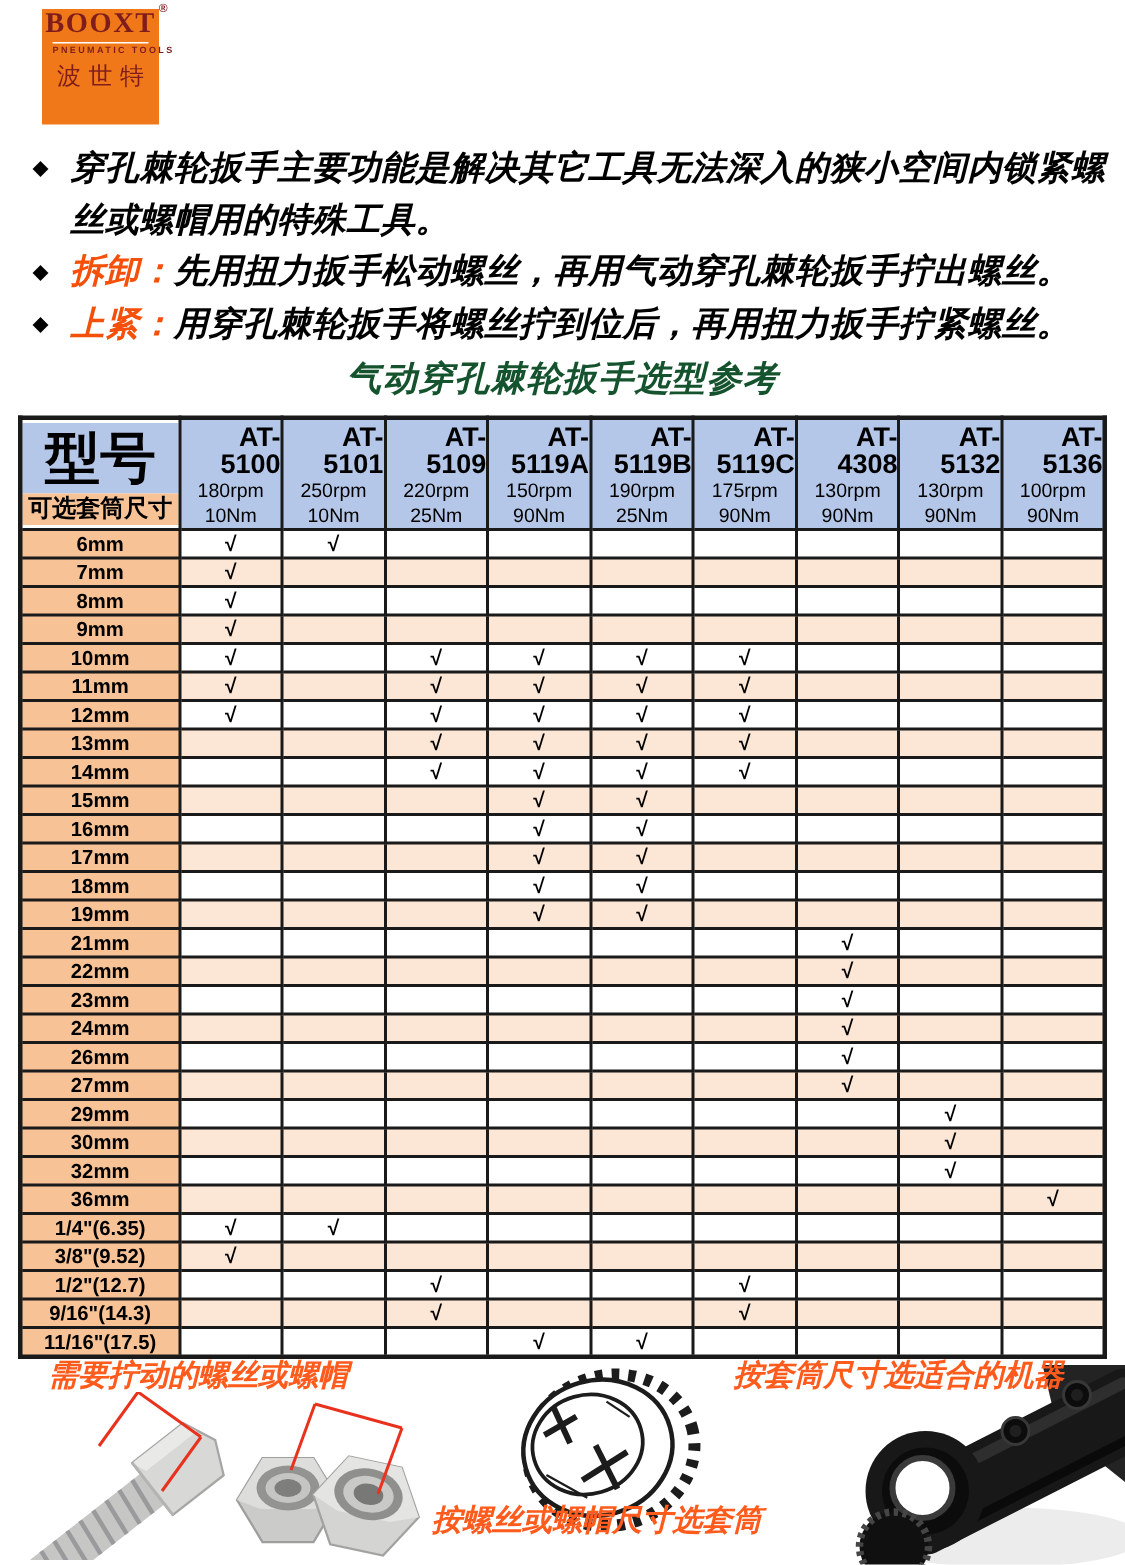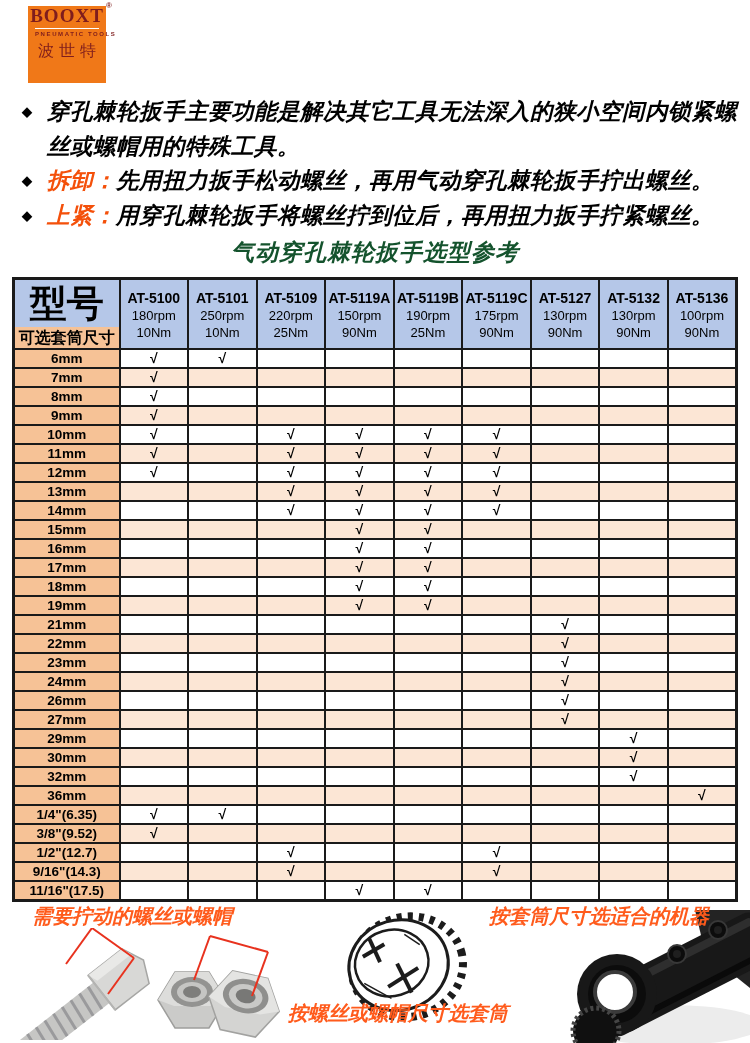--- a/index.html
+++ b/index.html
@@ -61,21 +61,21 @@
   .corner-th { width:106px; }
   .corner-top {
     height:47px; background:#B5C7E8;
     font-size:37px; font-weight:bold; line-height:47px; text-align:center;
   }
   .corner-bottom {
     height:21px; background:#F6C296;
     font-size:16px; font-weight:bold; line-height:21px; text-align:center;
   }
   .model-th { background:#B5C7E8; height:70px; vertical-align:middle; text-align:center; }
-  .model-th .mname { font-size:14px; font-weight:bold; line-height:18px; padding-top:2px; }
+  .model-th .mname { font-size:18px; font-weight:bold; line-height:18px; padding-top:2px;text-align:right; }
   .model-th .mspec { font-size:13px; font-weight:normal; line-height:17px; }
   .sel-table tbody tr { height:19px; }
   .sel-table tbody tr.alt td { background:#FCE6D5; }
   .sel-table tbody tr td { background:#ffffff; }
   .size-td {
     background:#F6C296 !important;
     font-size:13.5px; font-weight:bold; text-align:center; line-height:15px;
   }
   .check-td { text-align:center; font-size:14px; font-weight:bold; line-height:15px; }
 
@@ -150,21 +150,21 @@
           <div class="mname">AT-5119B</div>
           <div class="mspec">190rpm</div>
           <div class="mspec">25Nm</div>
         </th>
         <th class="model-th">
           <div class="mname">AT-5119C</div>
           <div class="mspec">175rpm</div>
           <div class="mspec">90Nm</div>
         </th>
         <th class="model-th">
-          <div class="mname">AT-5127</div>
+          <div class="mname">AT-4308</div>
           <div class="mspec">130rpm</div>
           <div class="mspec">90Nm</div>
         </th>
         <th class="model-th">
           <div class="mname">AT-5132</div>
           <div class="mspec">130rpm</div>
           <div class="mspec">90Nm</div>
         </th>
         <th class="model-th">
           <div class="mname">AT-5136</div>

